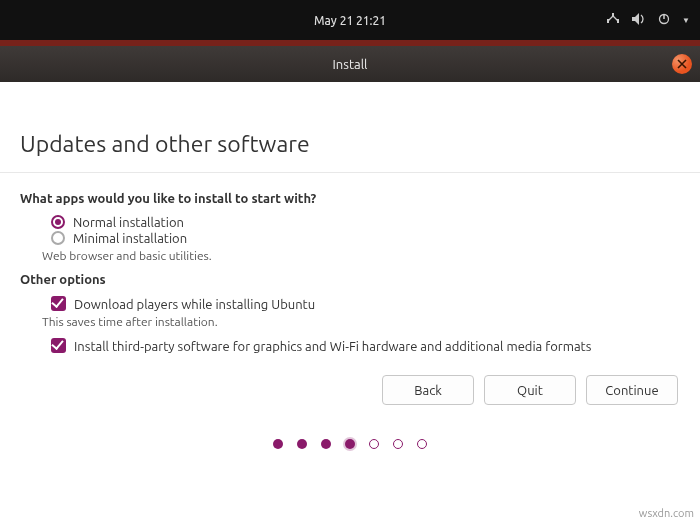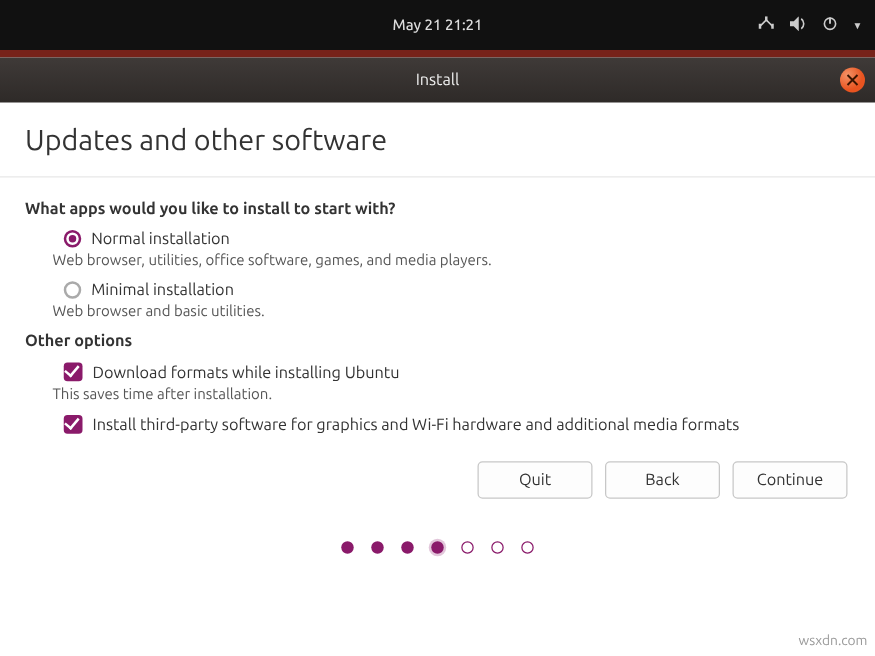--- a/index.html
+++ b/index.html
@@ -45,21 +45,21 @@
   }
   .close-btn {
     position: absolute; right: 8px; top: 50%; transform: translateY(-50%);
     width: 20px; height: 20px; border-radius: 50%;
     background: radial-gradient(circle at 30% 30%, #f39367, #e95420 60%);
     display: flex; align-items: center; justify-content: center;
     cursor: pointer;
   }
   .close-btn svg { width: 10px; height: 10px; }
   
-  .content { padding: 18px 20px 0 20px; }
+  .content { padding: 18px 20px 0 20px; margin-top: 31px; }
   h1 {
     font-size: 23px; font-weight: 400; color: #333;
     margin-bottom: 16px;
   }
   .divider { border: none; border-top: 1px solid #e8e8e8; margin: 0 -20px 18px -20px; }
   .q { font-weight: 700; font-size: 13px; margin-bottom: 10px; color:#333; }
   .opt-row { display: flex; align-items: flex-end; gap: 8px; margin-bottom: 2px; padding-left: 31px; }
   .opt-desc { font-size: 12px; color: #555; margin: 4px 0 10px 22px; }
   .sect-label { font-weight:700; font-size:13px; margin: 4px 0 10px 0; color:#333;}
   
@@ -152,44 +152,43 @@
 <div class="content">
   <h1>Updates and other software</h1>
   <hr class="divider">
 
   <div class="q">What apps would you like to install to start with?</div>
 
   <div class="opt-row">
     <span class="radio sel"></span>
     <span class="opt-label">Normal installation</span>
   </div>
-  <div class="opt-desc">Web browser, utilities, office software, games, and media players.</div>
 
   <div class="opt-row">
     <span class="radio"></span>
     <span class="opt-label">Minimal installation</span>
   </div>
   <div class="opt-desc">Web browser and basic utilities.</div>
 
   <div class="sect-label">Other options</div>
 
   <div class="opt-row">
     <span class="chk"></span>
-    <span class="opt-label">Download formats while installing Ubuntu</span>
+    <span class="opt-label">Download players while installing Ubuntu</span>
   </div>
   <div class="opt-desc">This saves time after installation.</div>
 
   <div class="opt-row">
     <span class="chk"></span>
     <span class="opt-label">Install third-party software for graphics and Wi-Fi hardware and additional media formats</span>
   </div>
 
   <div class="buttons">
+    <div class="btn">Back</div>
     <div class="btn">Quit</div>
-    <div class="btn">Back</div>
     <div class="btn">Continue</div>
   </div>
 
   <div class="dots">
     <span class="dot fill"></span>
     <span class="dot fill"></span>
     <span class="dot fill"></span>
     <span class="dot cur"></span>
     <span class="dot emp"></span>
     <span class="dot emp"></span>

